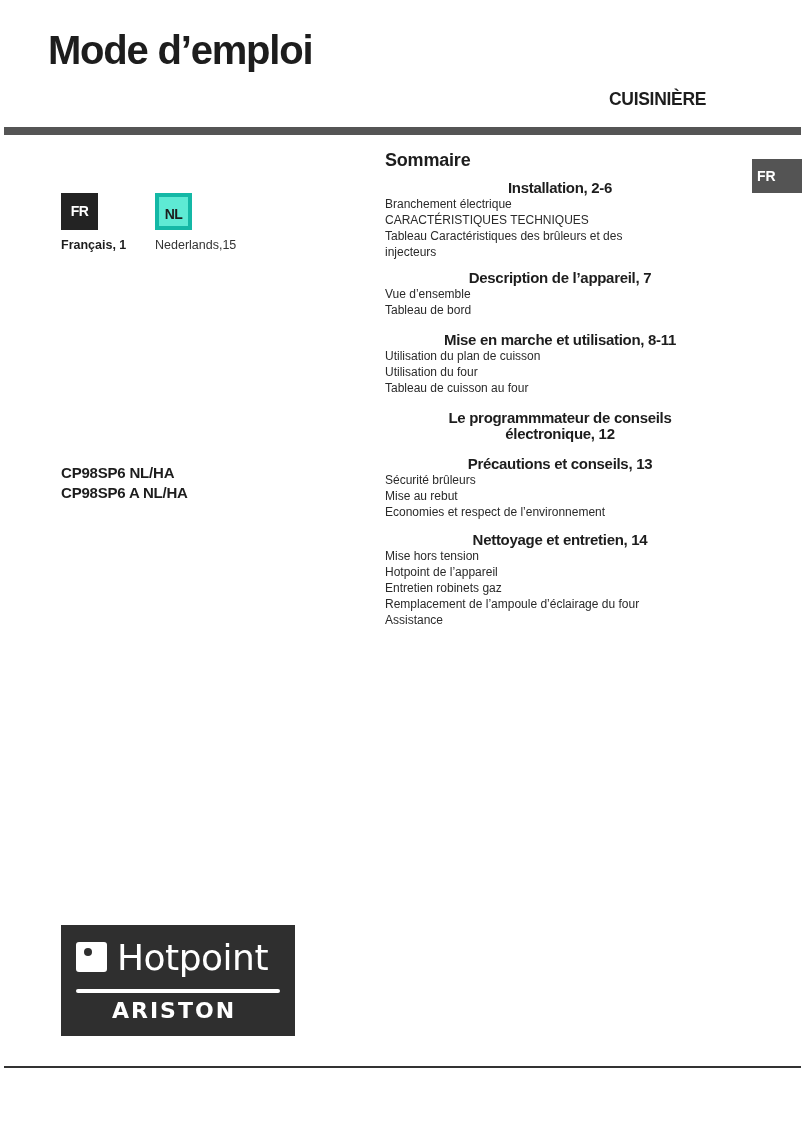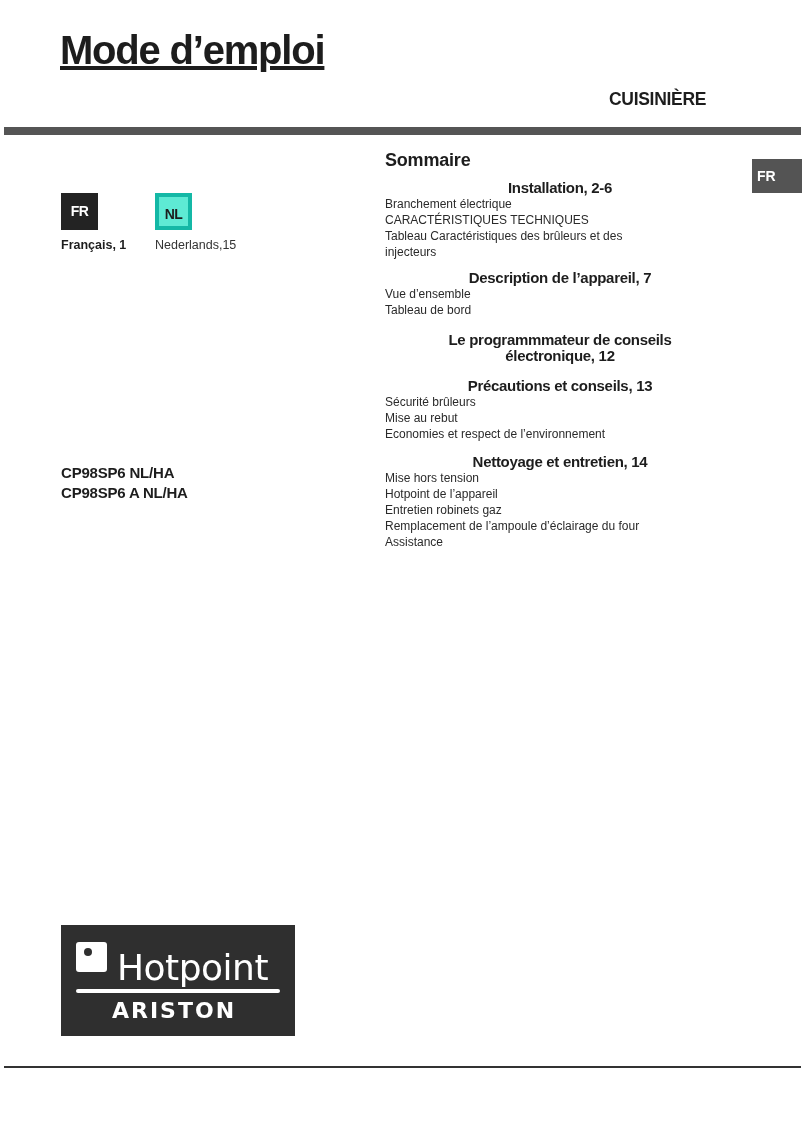--- a/index.html
+++ b/index.html
@@ -11,28 +11,27 @@
       width: 802px;
       height: 1134px;
       position: relative;
       overflow: hidden;
       font-family: "Liberation Sans", sans-serif;
       color: #1f1f1f;
     }
     .abs { position: absolute; }
 
     .doc-title {
-      left: 60px;
+      left: 48px;
       top: 28px;
       font-size: 40px;
       font-weight: bold;
       letter-spacing: -1.2px;
       color: #1d1d1d;
       white-space: nowrap;
-      text-decoration: underline;
     }
     .product-type {
       left: 609px;
       top: 89px;
       font-size: 17.5px;
       font-weight: bold;
       letter-spacing: -0.3px;
       color: #1d1d1d;
       white-space: nowrap;
     }
@@ -144,21 +143,21 @@
     .logo-dot {
       left: 8px;
       top: 6px;
       width: 8px;
       height: 8px;
       border-radius: 50%;
       background: #2f2f2f;
     }
     .logo-brand {
       left: 56px;
-      top: 22px;
+      top: 12px;
       font-size: 36px;
       color: #ffffff;
       letter-spacing: -0.5px;
       font-family: "DejaVu Sans", sans-serif;
       white-space: nowrap;
     }
     .logo-rule {
       left: 15px;
       top: 64px;
       width: 204px;
@@ -214,20 +213,26 @@
     <div class="toc-item">Tableau Caractéristiques des brûleurs et des</div>
     <div class="toc-item">injecteurs</div>
   </div>
 
   <div class="toc-section">
     <div class="toc-section-title">Description de l’appareil, 7</div>
     <div class="toc-item">Vue  d’ensemble</div>
     <div class="toc-item">Tableau de bord</div>
   </div>
 
+  <div class="toc-section" style="margin-top:14px;">
+    <div class="toc-section-title">Mise en marche et utilisation, 8-11</div>
+    <div class="toc-item">Utilisation du plan de cuisson</div>
+    <div class="toc-item">Utilisation du four</div>
+    <div class="toc-item">Tableau de cuisson au four</div>
+  </div>
 
   <div class="toc-section" style="margin-top:14px;">
     <div class="toc-section-title">Le programmmateur de conseils</div>
     <div class="toc-section-title">électronique, 12</div>
   </div>
 
   <div class="toc-section" style="margin-top:14px;">
     <div class="toc-section-title">Précautions et conseils, 13</div>
     <div class="toc-item">Sécurité brûleurs</div>
     <div class="toc-item">Mise au rebut</div>

